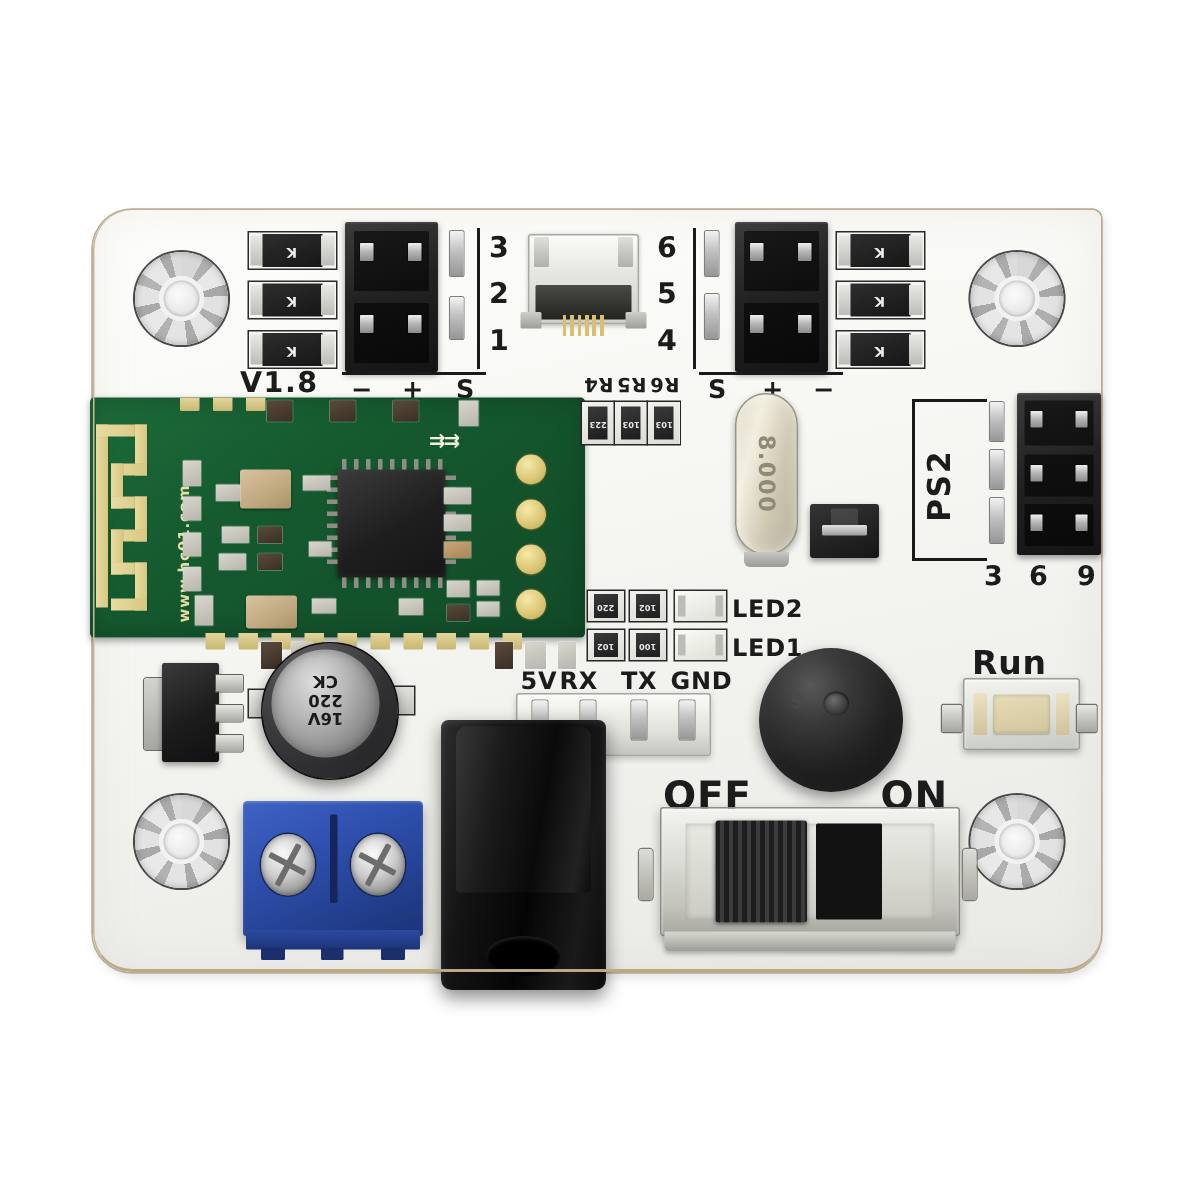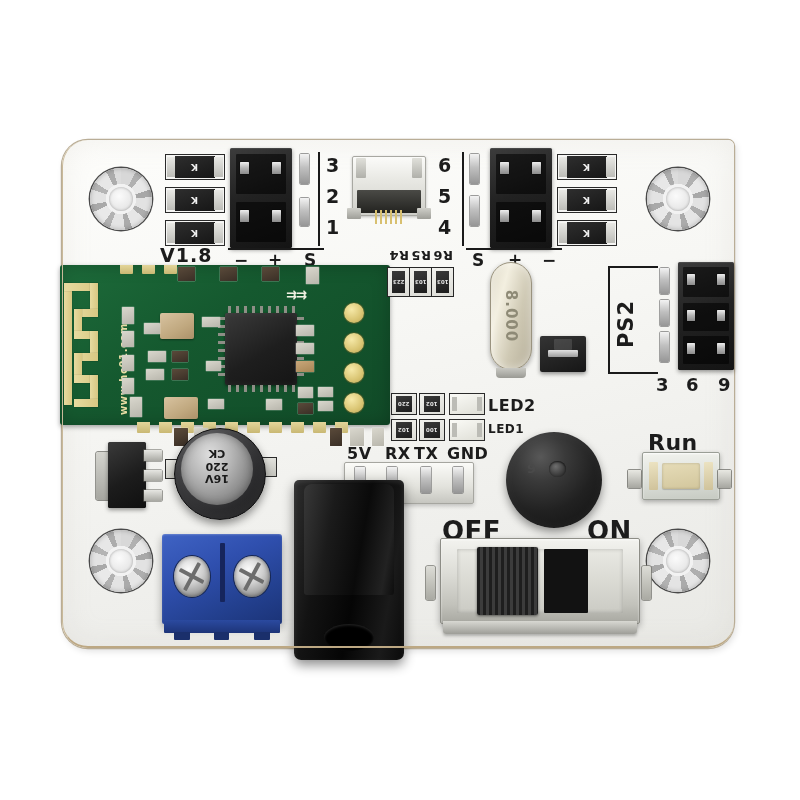--- a/index.html
+++ b/index.html
@@ -792,21 +792,21 @@
       <div class="rbody">
         <span>102</span>
       </div>
     </div>
     <div class="res" style="left:358px; top:280px; width:24px; height:20px;">
       <div class="rbody">
         <span>100</span>
       </div>
     </div>
     <div class="led" style="left:388px; top:280px; width:34px; height:20px;"></div>
-    <div class="silk" style="left:426px; top:282px; font-size:12px;">LED1</div>
+    <div class="silk" style="left:426px; top:282px; font-size:16px;">LED1</div>
 
     <div class="ecap-pad" style="left:104px; top:320px; width:18px; height:18px;"></div>
     <div class="ecap-pad" style="left:196px; top:318px; width:18px; height:18px;"></div>
     <div class="ecap" style="left:112px; top:288px; width:92px; height:92px;">
       <div class="top">
         <div class="lbl">
           <span>16V</span><br>
           <span>220</span><br>
           <span>CK</span>
         </div>
@@ -814,21 +814,21 @@
     </div>
 
     <div class="reg-tab" style="left:34px; top:312px; width:16px; height:48px;"></div>
     <div class="reg" style="left:46px; top:302px; width:38px; height:66px;">
     </div>
     <div class="reg-leg" style="left:82px; top:310px; width:18px; height:11px;"></div>
     <div class="reg-leg" style="left:82px; top:330px; width:18px; height:11px;"></div>
     <div class="reg-leg" style="left:82px; top:350px; width:18px; height:11px;"></div>
 
     <div class="silk" style="left:285px; top:304px; font-size:16px;">5V</div>
-    <div class="silk" style="left:323px; top:304px; font-size:16px;">RX</div>
+    <div class="silk" style="left:311px; top:304px; font-size:16px;">RX</div>
     <div class="silk" style="left:352px; top:304px; font-size:16px;">TX</div>
     <div class="silk" style="left:385px; top:304px; font-size:16px;">GND</div>
 
     <div style="position:absolute; left:282px; top:322px; width:130px; height:42px;
                 background:linear-gradient(180deg,#fbfbf8,#e2e2dc 60%,#c6c6c0);
                 border:1px solid #a6a6a0; border-radius:2px;
                 box-shadow:0 2px 4px rgba(0,0,0,0.2);">
       <div class="thru-pin" style="left:10px; top:4px; width:10px; height:26px;"></div>
       <div class="thru-pin" style="left:42px; top:4px; width:10px; height:26px;"></div>
       <div class="thru-pin" style="left:76px; top:4px; width:10px; height:26px;"></div>

